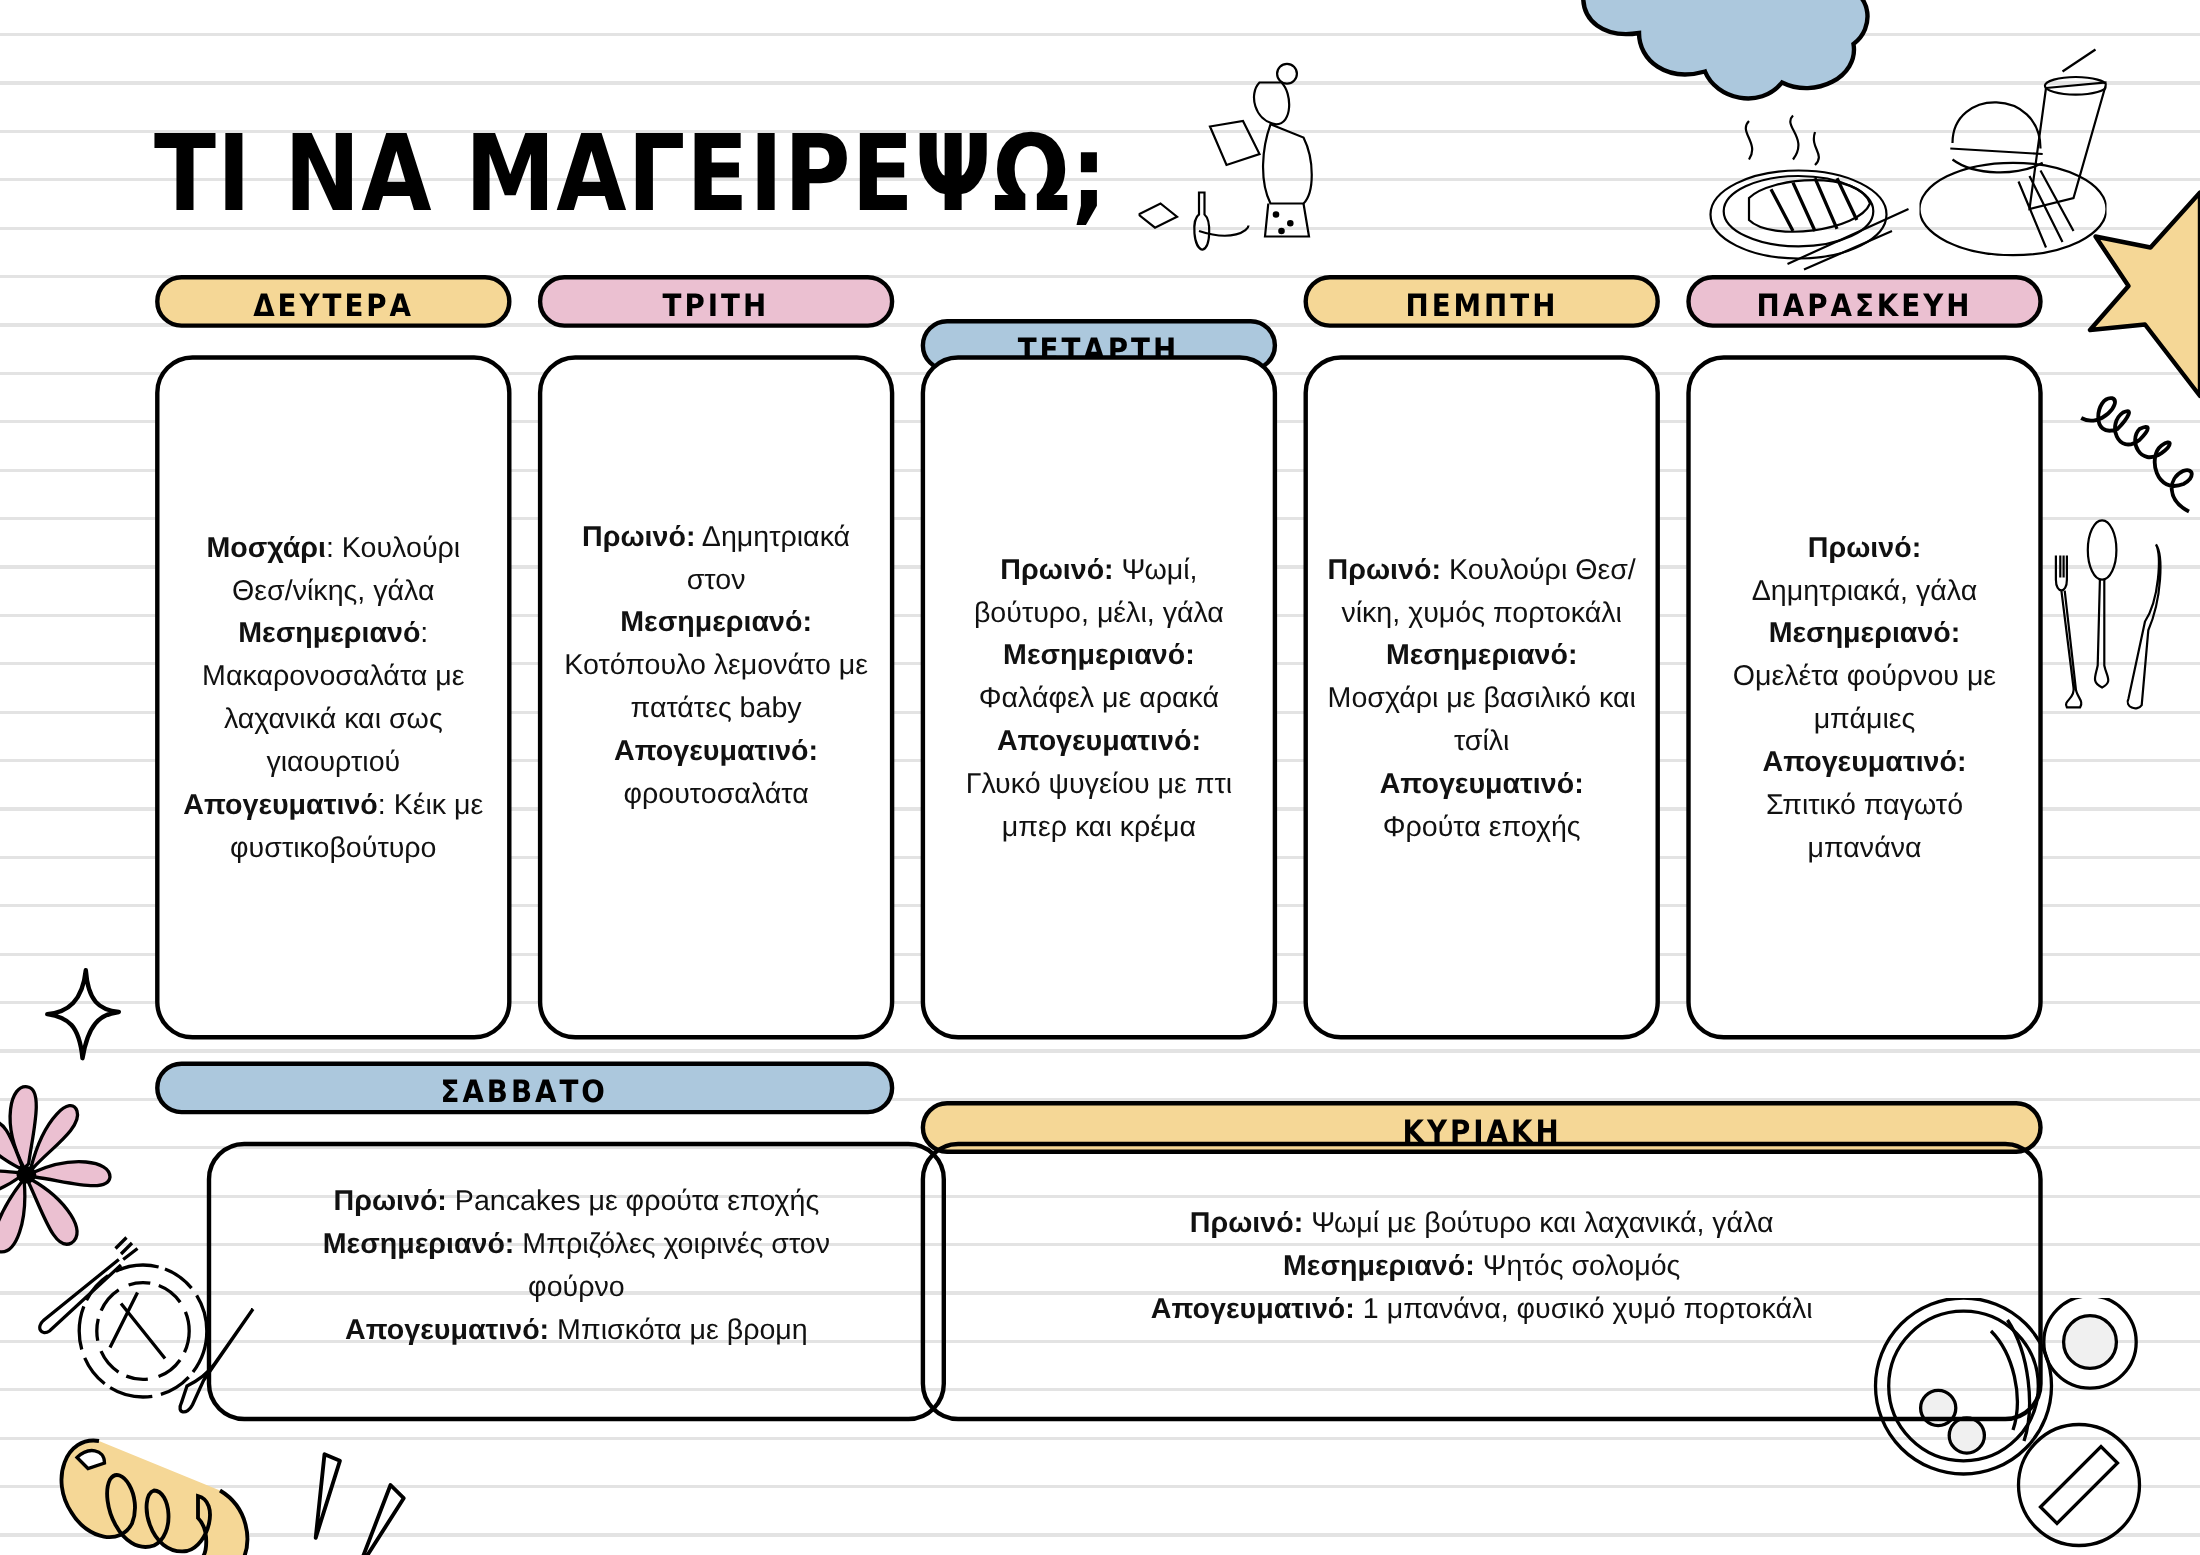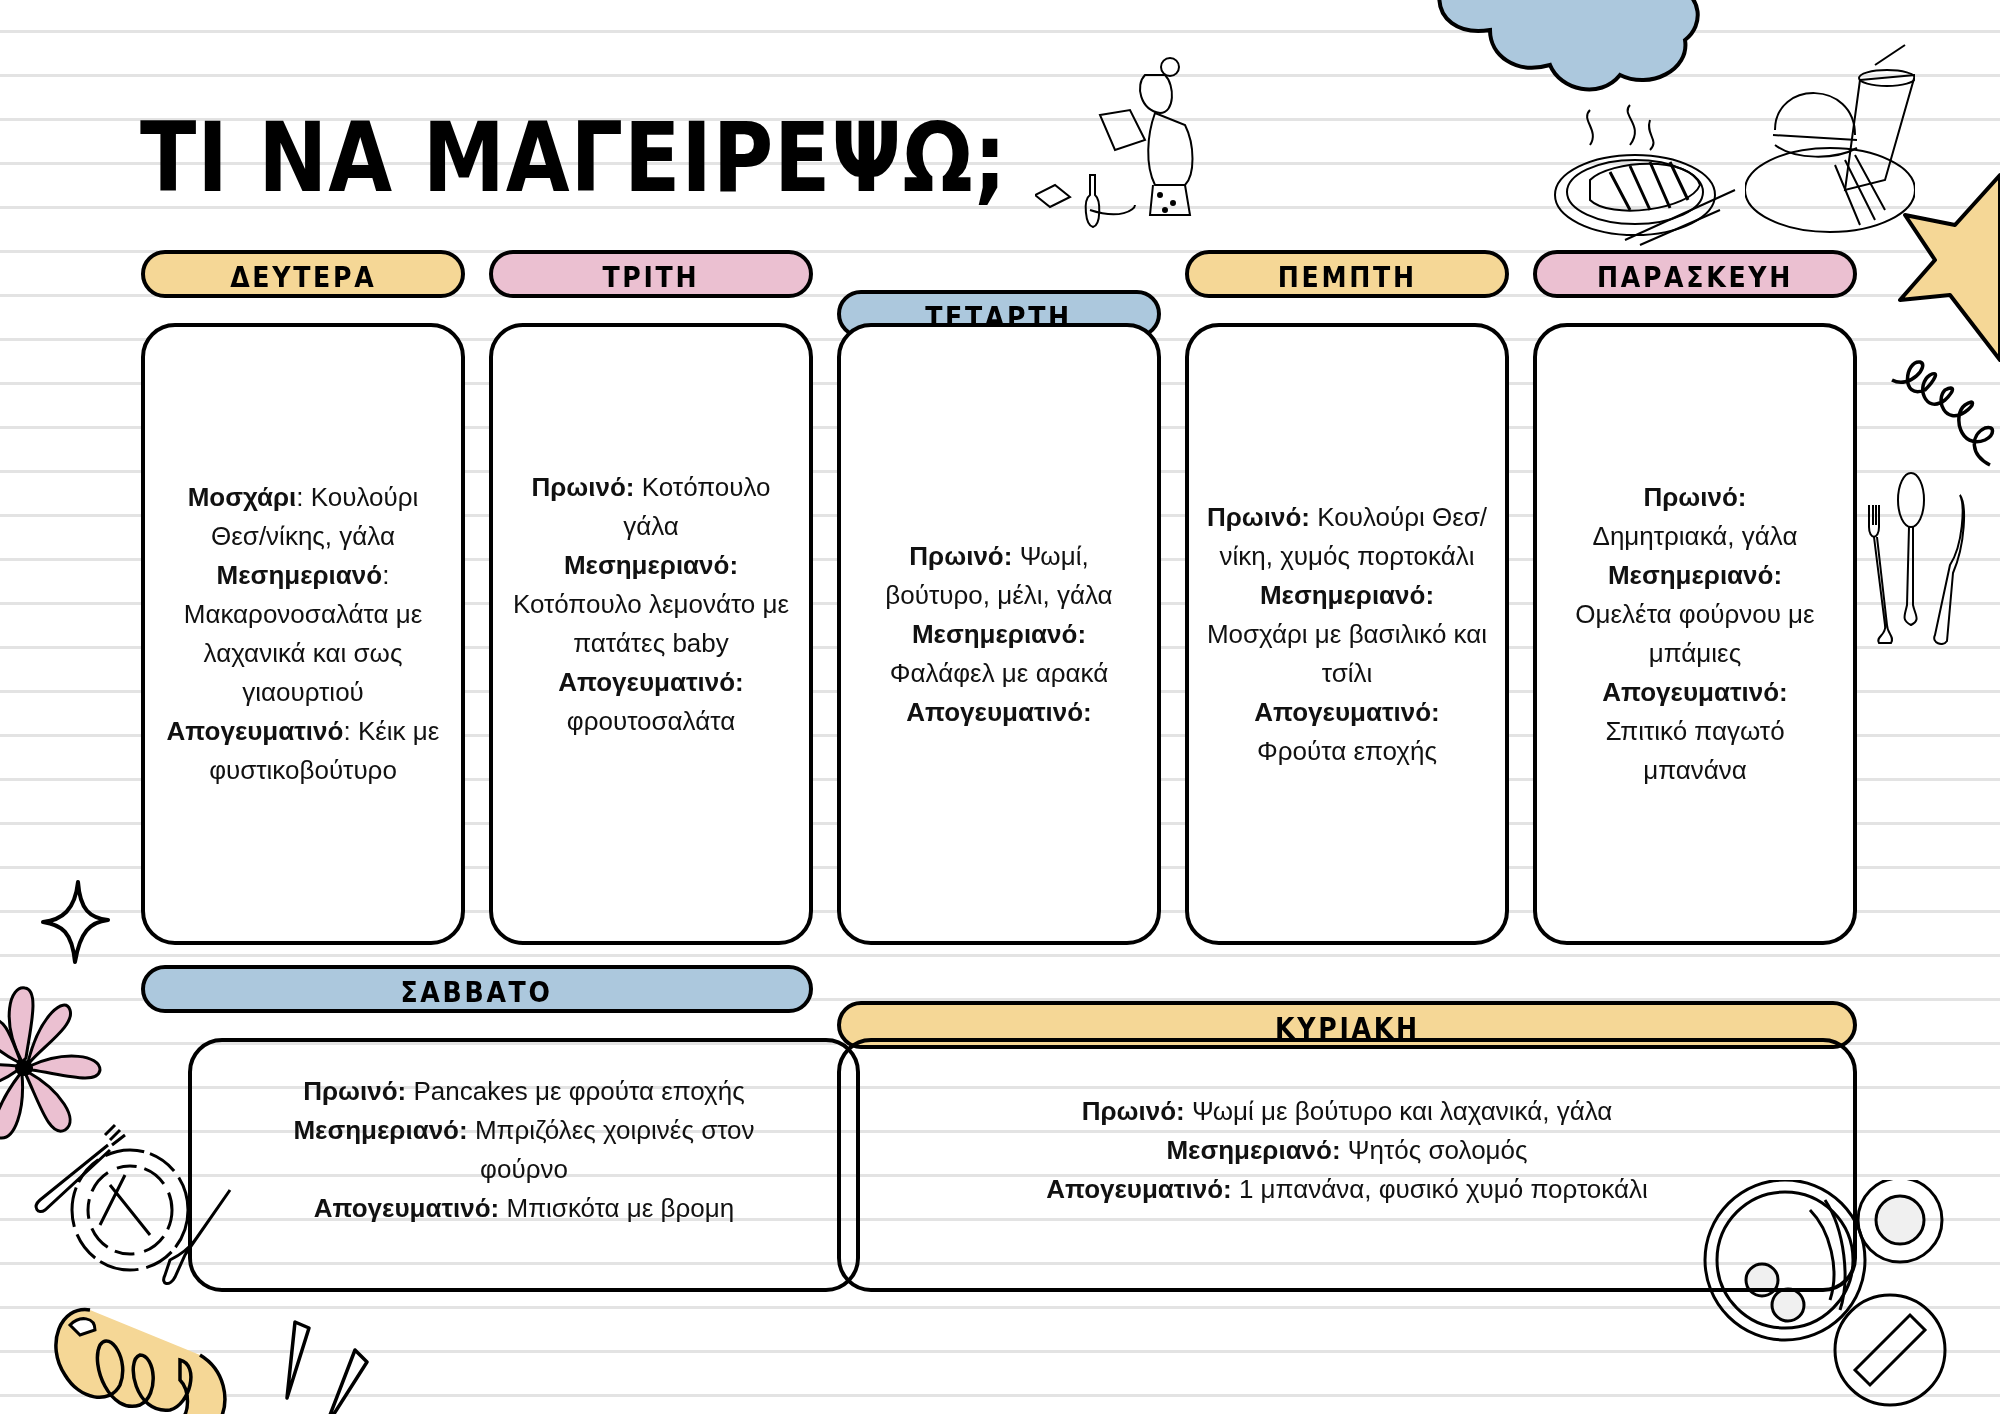--- a/index.html
+++ b/index.html
@@ -174,34 +174,35 @@
   <div class="content">
     <span class="lbl">Μοσχάρι</span><span>: </span><span>Κουλούρι Θεσ/νίκης, γάλα</span><br>
     <span class="lbl">Μεσημεριανό</span><span>: </span><br>
     <span>Μακαρονοσαλάτα με λαχανικά και σως γιαουρτιού</span><br>
     <span class="lbl">Απογευματινό</span><span>: </span><span>Κέικ με φυστικοβούτυρο</span>
   </div>
 </div>
 
 <div class="box" style="left:489px; top:323px; width:324px; height:622px; padding-bottom:60px;">
   <div class="content">
-    <span class="lbl">Πρωινό:</span><span> </span><span>Κοτόπουλο γάλα</span><br>
+    <span class="lbl">Πρωινό:</span><span> </span><span>Δημητριακά στον</span><br>
     <span class="lbl">Μεσημεριανό:</span><br>
     <span>Κοτόπουλο λεμονάτο με πατάτες baby</span><br>
     <span class="lbl">Απογευματινό:</span><br>
     <span>φρουτοσαλάτα</span>
   </div>
 </div>
 
 <div class="box" style="left:837px; top:323px; width:324px; height:622px; ">
   <div class="content">
     <span class="lbl">Πρωινό:</span><span> </span><span>Ψωμί, βούτυρο, μέλι, γάλα</span><br>
     <span class="lbl">Μεσημεριανό:</span><br>
     <span>Φαλάφελ με αρακά</span><br>
     <span class="lbl">Απογευματινό:</span><br>
+    <span>Γλυκό ψυγείου με πτι μπερ και κρέμα</span>
   </div>
 </div>
 
 <div class="box" style="left:1185px; top:323px; width:324px; height:622px;">
   <div class="content">
     <span class="lbl">Πρωινό:</span><span> </span><span>Κουλούρι Θεσ/νίκη, χυμός πορτοκάλι</span><br>
     <span class="lbl">Μεσημεριανό:</span><br>
     <span>Μοσχάρι με βασιλικό και τσίλι</span><br>
     <span class="lbl">Απογευματινό:</span><br>
     <span>Φρούτα εποχής</span>

